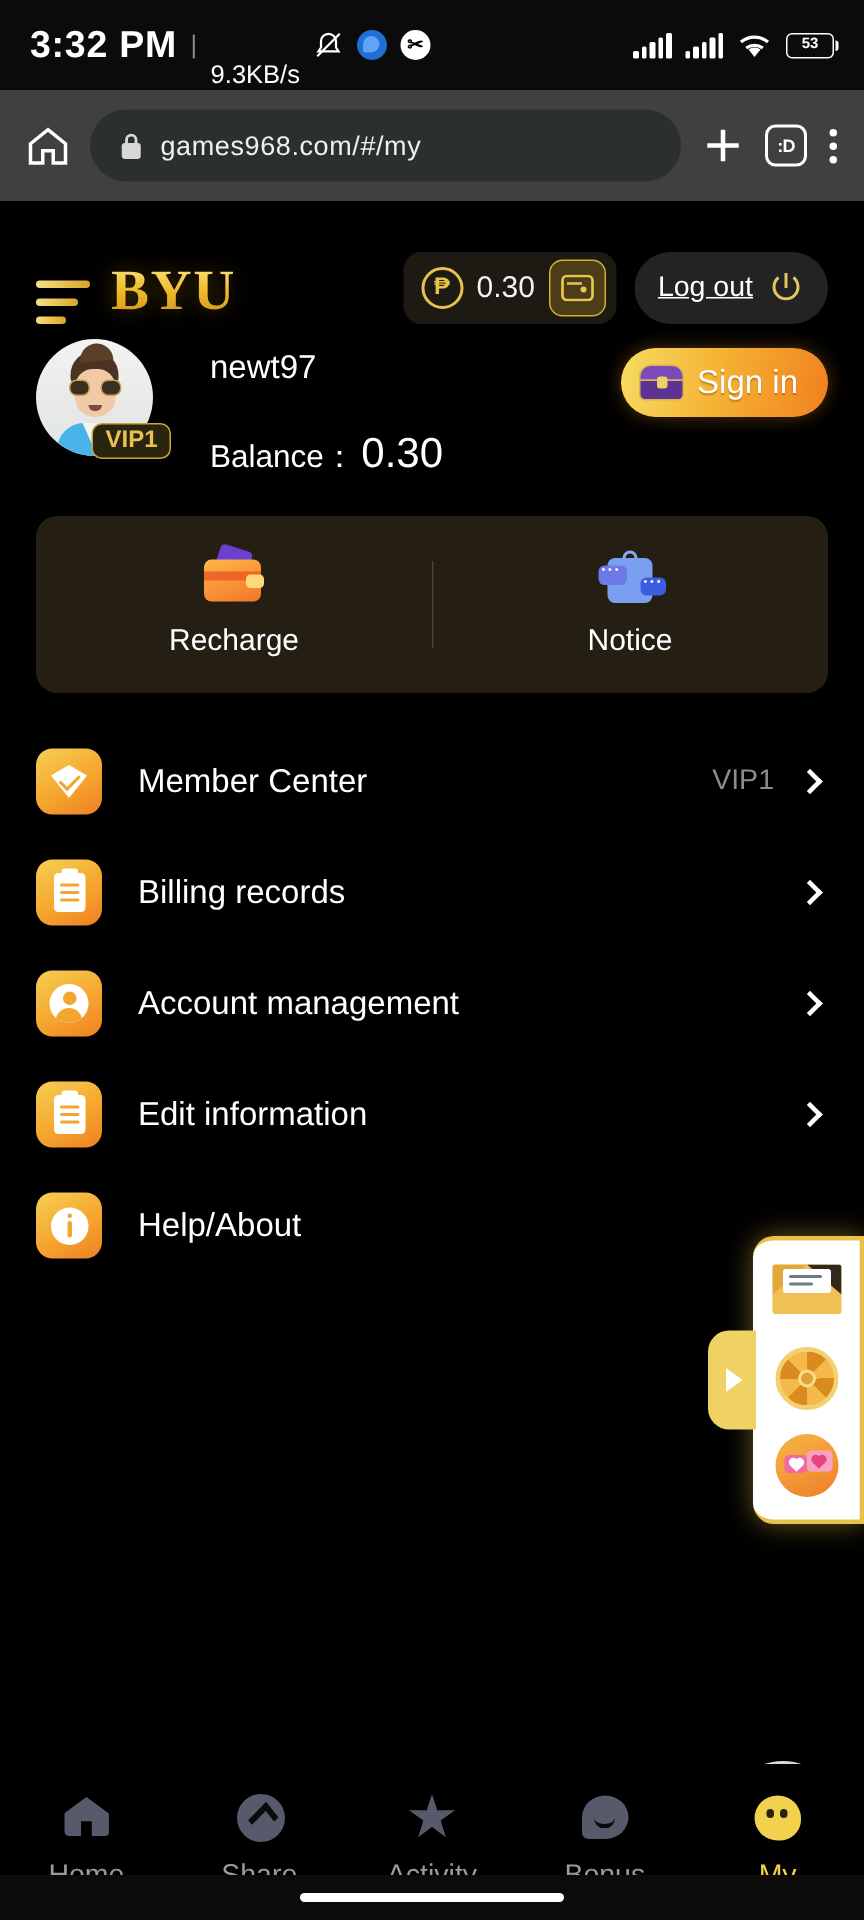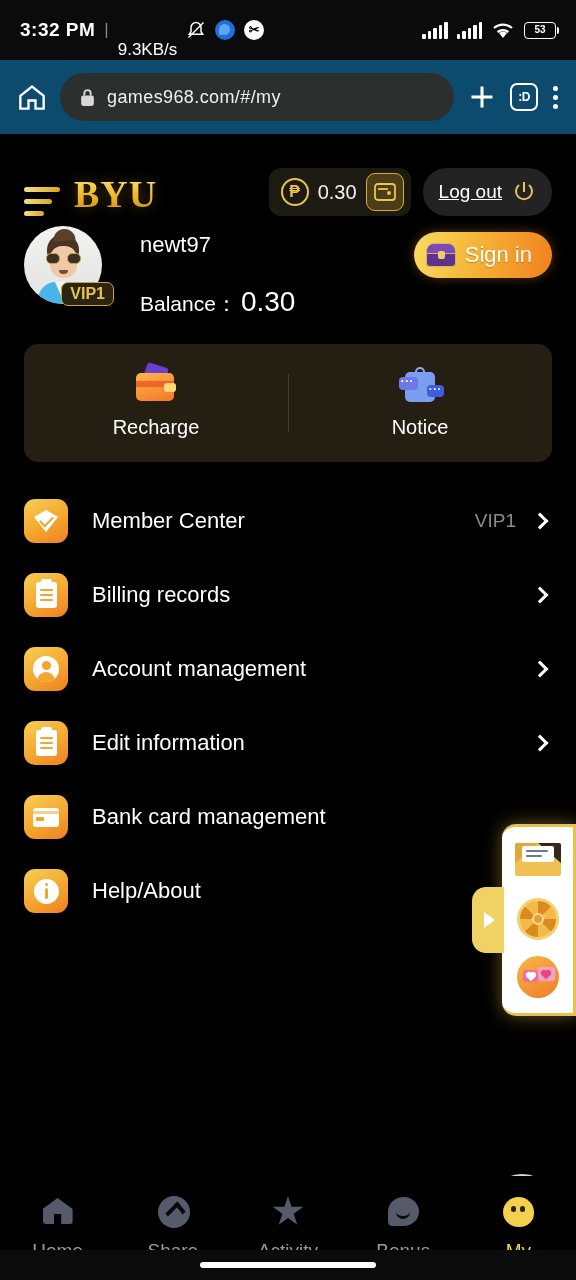--- a/index.html
+++ b/index.html
@@ -10,21 +10,21 @@
     overflow:hidden;
     position:relative;
   }
 
   
   .statusbar {
     height:60px; display:flex; align-items:center;
     padding:0 20px; background:#0b0b0b;
   }
   .sb-left { display:flex; align-items:center; gap:9px; flex:1; }
-  .sb-time { font-size:19px; font-weight:600; letter-spacing:.5px; }
+  .sb-time { font-size:25px; font-weight:600; letter-spacing:.5px; }
   .sb-div { color:#888; font-size:17px; }
   .sb-speed { font-size:17px; font-weight:500;margin-top:39px; }
   .sb-right { display:flex; align-items:center; gap:9px; }
   .bars { display:flex; align-items:flex-end; gap:2px; height:17px; }
   .bars i { width:3.5px; background:#fff; border-radius:1px; display:block; }
   .bars i:nth-child(1){height:5px}.bars i:nth-child(2){height:8px}
   .bars i:nth-child(3){height:11px}.bars i:nth-child(4){height:14px}
   .bars i:nth-child(5){height:17px}
   .batt {
     width:32px;height:17px;border:1.8px solid #fff;border-radius:4px;
@@ -34,21 +34,21 @@
   .batt span{font-size:10px;font-weight:700;line-height:1;}
   .mute-ic, .app-ic { width:20px;height:20px; display:block; }
   .app-ic.blue { background:#1f6fd8; border-radius:50%; position:relative;}
   .app-ic.blue:after{content:"";position:absolute;inset:4px 5px 5px 4px;background:#5fa4f5;border-radius:50% 50% 50% 10%;}
   .app-ic.wht { background:#fff; border-radius:50%; color:#000;
                 font-size:13px; text-align:center; line-height:20px; font-weight:700;}
 
   
   .browserbar {
     height:74px; display:flex; align-items:center; gap:14px;
-    padding:0 18px; background:#0c4a6e;
+    padding:0 18px; background:#404040;
   }
   .home-ic { width:28px;height:26px; flex:none; }
   .urlbox {
     flex:1; height:48px; background:#2b302f; border-radius:24px;
     display:flex; align-items:center; gap:12px; padding:0 20px;
   }
   .lock-ic { width:15px;height:19px;flex:none; }
   .urltext { font-size:18px; letter-spacing:.4px; color:#f0f0f0; white-space:nowrap; }
   .plus-ic { width:28px;height:28px;flex:none; }
   .tabs-ic {
@@ -454,28 +454,20 @@
     <div class="mrow">
       <span class="mic">
           <span class="g-doc">
             <i></i>
             <i></i>
             <i></i>
           </span>
         </span>
       <span class="mlabel">Edit information</span>
       <span class="chev"></span>
-    </div>
-    <div class="mrow">
-      <span class="mic">
-          <span class="g-card">
-            <i></i>
-          </span>
-        </span>
-      <span class="mlabel">Bank card management</span>
     </div>
     <div class="mrow">
       <span class="mic">
           <span class="g-info"></span>
         </span>
       <span class="mlabel">Help/About</span>
     </div>
   </div>
 
   <div class="sidepanel">

